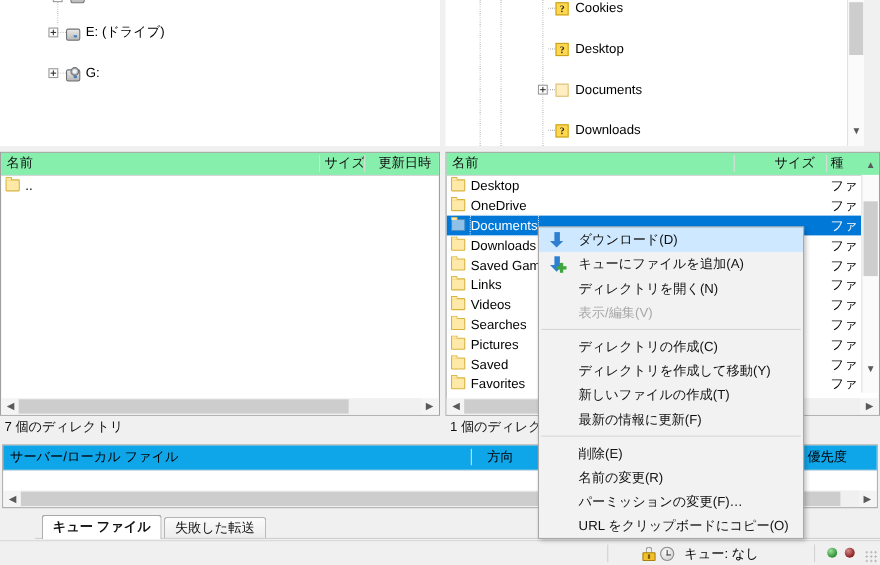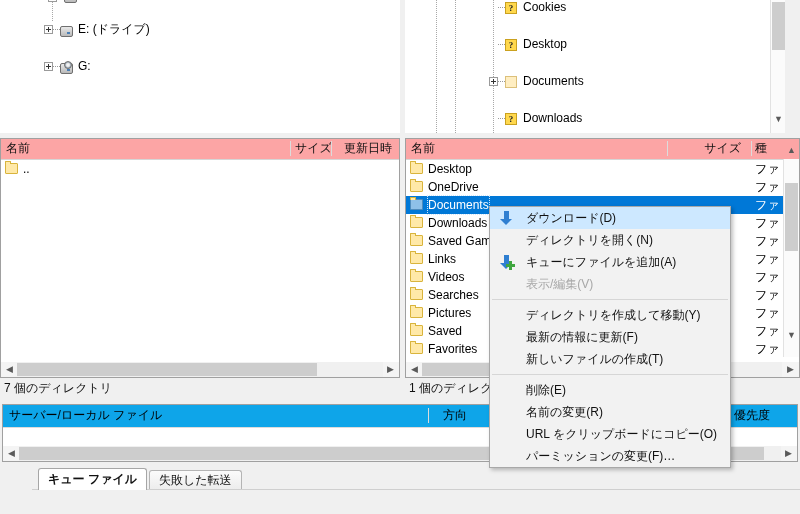--- a/index.html
+++ b/index.html
@@ -33,21 +33,21 @@
   .ficon{position:absolute;top:4px;width:13px;height:11px;}
   .folder{background:#ffe9a8;border:1px solid #d9b43c;border-radius:1px;box-sizing:border-box;}
   .folder:before{content:"";position:absolute;left:-1px;top:-3px;width:6px;height:3px;background:#ffe9a8;border:1px solid #d9b43c;border-bottom:none;border-radius:1px 1px 0 0;box-sizing:border-box;}
   .folderq{background:#ffd84d;border:1px solid #caa11f;box-sizing:border-box;color:#222;font-size:9px;font-weight:bold;text-align:center;line-height:10px;font-family:"Liberation Serif",serif;}
   .folderplain{background:#ffeec2;border:1px solid #dcc07a;box-sizing:border-box;}
   .drv{background:linear-gradient(#e9e9e9,#b9b9b9);border:1px solid #6f6f6f;border-radius:2px;box-sizing:border-box;}
   .drv:after{content:"";position:absolute;right:2px;bottom:2px;width:3px;height:2px;background:#4a7fb5;}
   .cd:before{content:"";position:absolute;left:3px;top:-3px;width:8px;height:8px;border-radius:50%;background:radial-gradient(#f4f4f4 30%,#9aa7b3 70%);border:1px solid #6f6f6f;box-sizing:border-box;}
 
   
-  .lhdr{position:absolute;left:0;right:0;top:0;height:20px;background:#fca5a5;border-bottom:1px solid #d6d6d6;}
+  .lhdr{position:absolute;left:0;right:0;top:0;height:20px;background:#86efac;border-bottom:1px solid #d6d6d6;}
   .lhdr .cell{position:absolute;top:0;height:19px;line-height:19px;font-size:12px;color:#111;}
   .lhdr .sep{position:absolute;top:2px;height:15px;width:1px;background:#dcdcdc;}
 
   .listrow{position:absolute;left:0;right:0;height:18px;line-height:18px;white-space:nowrap;font-size:12px;}
   .listrow .nm{position:absolute;left:22px;top:0;}
   .listrow .ic{position:absolute;left:4px;top:3px;width:13px;height:11px;}
   .listrow.sel{background:#0078d7;color:#fff;}
   .listrow.sel .nm{outline:1px dotted #cfe6fb;outline-offset:0;}
   .typecol{position:absolute;top:0;}
 
@@ -318,37 +318,52 @@
   </div>
 
   <div class="tabstrip" style="left:0;top:468px;width:772px;margin-left:32px;">
     <div id="queue-tabs" style="position:relative;height:22px;">
         <div class="tab active" style="left: 6px;"><span>キュー ファイル</span></div>
         <div class="tab" style="left: 117.031px; font-family: Liberation Serif, serif;"><span>失敗した転送</span></div>
       </div>
     <div style="position:absolute;left:0;top:21px;width:800px;height:1px;background:#cfcfcf;"></div>
   </div>
 
+  <div class="bottombar">
+    <div class="bsep" style="left:552px;"></div>
+    <div class="lockicon" style="left:584px;top:5px;">
+      <div class="sh"></div>
+        <div class="body"></div>
+        <div class="kh"></div>
+    </div>
+    <div class="clockicon" style="left:600px;top:5px;"></div>
+    <div style="position:absolute;left:622px;top:3px;font-size:12px;">キュー: なし</div>
+    <div class="bsep" style="left:740px;"></div>
+    <div class="led green" style="left:752px;top:6px;"></div>
+    <div class="led red" style="left:768px;top:6px;"></div>
+    <div class="gripper"></div>
+  </div>
 
   <div id="ctxmenu" style="left:489px;top:206px;width:242px;">
       <div class="mi hi"><div class="micon">
           <div class="arrow-dl"></div>
           <div class="arrow-dl-head"></div>
         </div><span>ダウンロード(D)</span></div>
-      <div class="mi"><span>ディレクトリを開く(N)</span></div>
       <div class="mi"><div class="micon">
           <div class="arrow-dl"></div>
           <div class="arrow-dl-head"></div>
           <div class="plusbadge"></div>
         </div><span>キューにファイルを追加(A)</span></div>
+      <div class="mi"><span>ディレクトリを開く(N)</span></div>
       <div class="mi disabled"><span>表示/編集(V)</span></div>
       <div class="msep"></div>
+      <div class="mi"><span>ディレクトリの作成(C)</span></div>
       <div class="mi"><span>ディレクトリを作成して移動(Y)</span></div>
+      <div class="mi"><span>新しいファイルの作成(T)</span></div>
       <div class="mi"><span>最新の情報に更新(F)</span></div>
-      <div class="mi"><span>新しいファイルの作成(T)</span></div>
       <div class="msep"></div>
       <div class="mi"><span>削除(E)</span></div>
       <div class="mi"><span>名前の変更(R)</span></div>
+      <div class="mi"><span>パーミッションの変更(F)…</span></div>
       <div class="mi"><span>URL をクリップボードにコピー(O)</span></div>
-      <div class="mi"><span>パーミッションの変更(F)…</span></div>
     </div>
 
 </div>
 
 </body></html>

